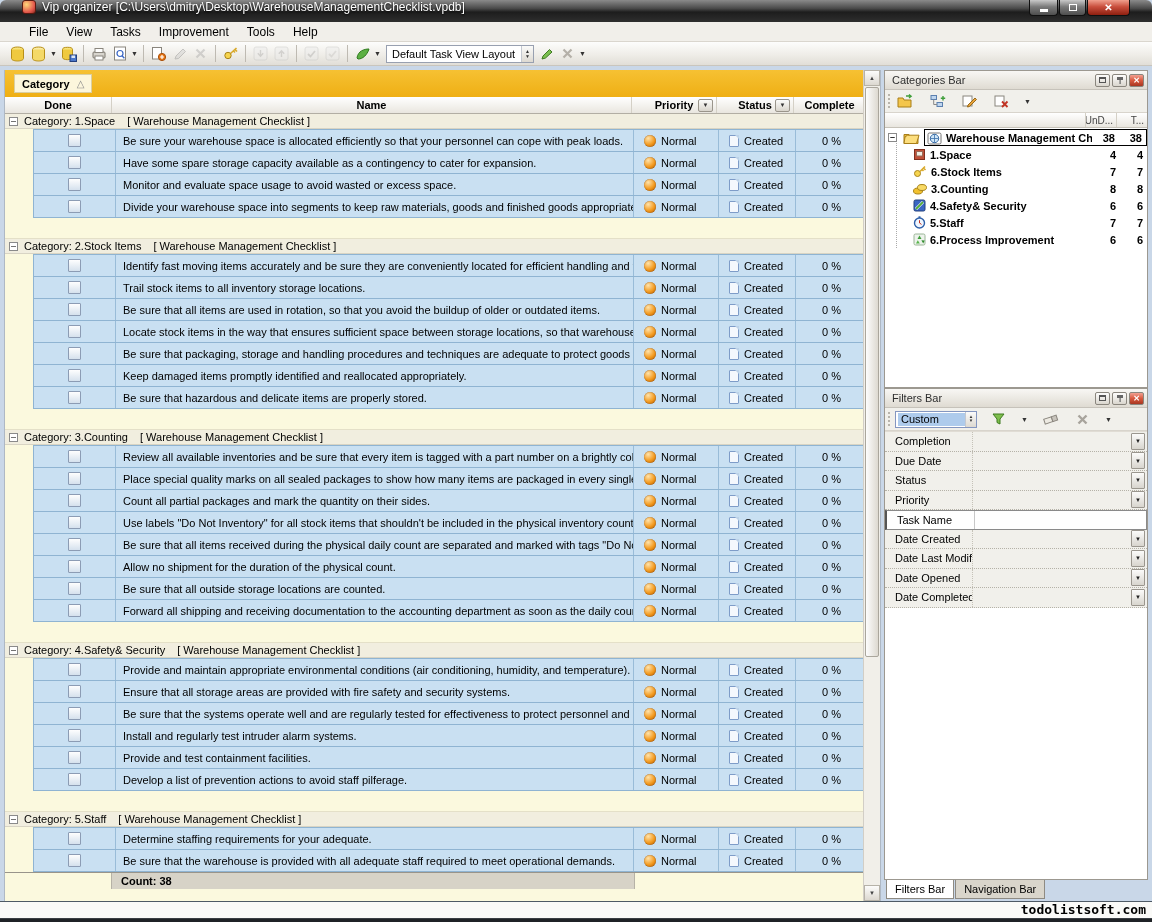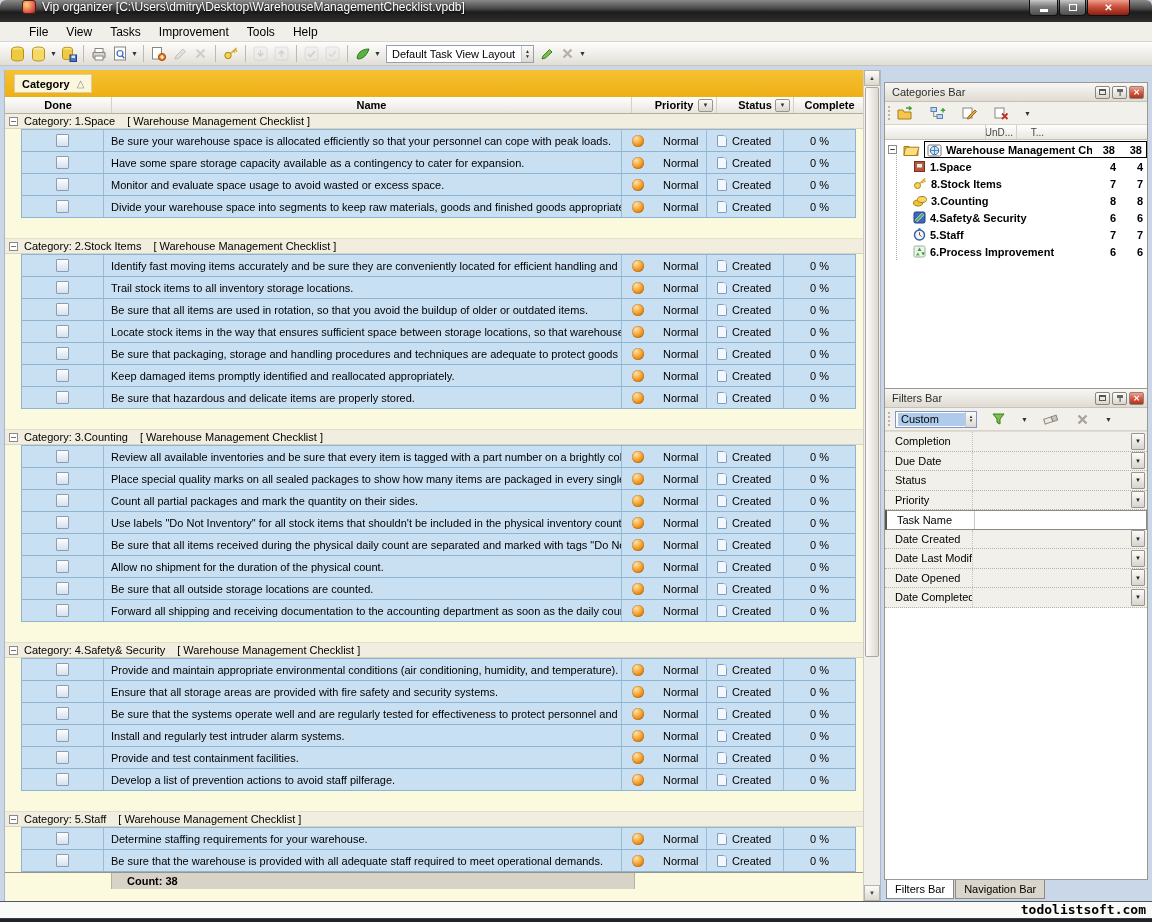--- a/index.html
+++ b/index.html
@@ -43,57 +43,57 @@
   .grid-header{height:17px;width:860px;display:flex;background:linear-gradient(#FFFFFF,#E9E6DF);border-bottom:1px solid #B2AEA4;font-weight:bold}
   .gh-cell{display:flex;align-items:center;justify-content:center;border-right:1px solid #D4D0C6;position:relative;height:100%}
   .gh-done{width:107px}.gh-name{width:520px}.gh-priority{width:85px}.gh-status{width:77px}.gh-complete{width:71px;border-right:none}
   .dd-btn{width:15px;height:13px;border:1px solid #9A958B;border-radius:2px;background:linear-gradient(#FBFBFA,#D9D5CC);
     display:flex;align-items:center;justify-content:center;font-size:6px;color:#333;position:absolute;right:3px;font-weight:normal}
   .grid-body{position:absolute;top:44px;left:0;width:860px;bottom:0;overflow:hidden;background:#FBF9DE}
   .group-header{height:15px;background:#F1EEDF;border-bottom:1px solid #D8D4C4;display:flex;align-items:center;padding-left:4px}
   .expand-box{width:9px;height:9px;border:1px solid #8A8A8A;background:#fff;font-size:9px;line-height:6px;text-align:center;color:#222;flex:none;margin-right:6px}
   .group-suffix{margin-left:12px;white-space:nowrap}
   .group-label{white-space:nowrap}
-  .task-block{margin-left:16px;width:835px;border:1px solid #8FB4D2;border-bottom:none;background:#C9E0F2}
+  .task-block{margin-left:28px;width:835px;border:1px solid #8FB4D2;border-bottom:none;background:#C9E0F2}
   .task-row{height:22px;display:grid;grid-template-columns:82px 518px 85px 77px auto;border-bottom:1px solid #8FB4D2}
   .cell{display:flex;align-items:center;overflow:hidden;white-space:nowrap;border-right:1px solid #99BCD8;height:100%}
   .c-done{justify-content:center}
   .c-name{padding-left:7px}
-  .c-priority{padding-left:10px;gap:19px}
+  .c-priority{padding-left:10px;gap:5px}
   .c-status{padding-left:10px;gap:5px}
   .c-complete{justify-content:center;border-right:none}
   .checkbox{width:13px;height:13px;border:1px solid #8C9CB4;border-radius:1px;background:linear-gradient(#FEFEFE,#D5E1ED)}
   .ball{width:12px;height:12px;border-radius:50%;flex:none;
     background:radial-gradient(circle at 35% 28%,#FFE3AB,#F39A1F 55%,#AE5800);box-shadow:inset 0 0 1px #7E3E00}
   .page{width:10px;height:12px;background:#F4F8FD;border:1px solid #7E9CC8;border-radius:1px;position:relative;flex:none}
   .page:after{content:"";position:absolute;right:-1px;top:-1px;border-style:solid;border-width:0 4px 4px 0;border-color:transparent #BCD2E8 transparent transparent}
   .gap-row{height:21px;background:#FBF9DE;border-bottom:1px solid #E4E0C8}
   .count-row{height:17px;background:#FBF9DE;border-top:1px solid #98948A;display:flex}
   .count-cell{margin-left:106px;width:524px;background:#D7D3C7;border-right:1px solid #B6B2A6;border-left:1px solid #B6B2A6;
-    display:flex;align-items:center;padding-left:15px;font-weight:bold}
+    display:flex;align-items:center;padding-left:9px;font-weight:bold}
   .vscroll{position:absolute;right:0;top:0;width:17px;bottom:0;background:#F1EFE9;border-left:1px solid #D2CEC6}
   .scroll-btn{height:16px;border:1px solid #B6B2A8;background:linear-gradient(#FCFCFB,#DCD8D0);display:flex;align-items:center;justify-content:center;font-size:6px;color:#444}
   .scroll-btn.down{position:absolute;bottom:0;left:0;right:0}
   .scroll-thumb{position:absolute;top:17px;left:1px;right:1px;height:570px;border:1px solid #AAA69C;border-radius:2px;
     background:linear-gradient(90deg,#FDFDFD,#DDD9D0)}
 
   
   .panel{position:absolute;background:#fff;border:1px solid #9C9890}
-  .categories-panel{left:884px;top:82px;width:264px;height:318px}
+  .categories-panel{left:884px;top:70px;width:264px;height:318px}
   .filters-panel{left:884px;top:388px;width:264px;height:492px}
   .panel-header{height:19px;background:linear-gradient(#F8F7F4,#DFDBD2);border-bottom:1px solid #C6C2BA;
     display:flex;align-items:center;padding:0 3px 0 7px;color:#2E2E2E}
   .ph-btns{margin-left:auto;display:flex;gap:2px}
   .ph-btn{width:15px;height:13px;border:1px solid #8A867E;border-radius:2px;background:linear-gradient(#FDFDFC,#DAD6CE);
     display:flex;align-items:center;justify-content:center}
   .ph-btn.close{background:linear-gradient(#F2A091,#D8593F 50%,#A83620);color:#fff;font-weight:bold;font-size:8px}
   .glyph-panelrestore{width:7px;height:6px;border:1px solid #555;border-top:2px solid #555}
   .side-toolbar{height:23px;background:#F1F0EB;border-bottom:1px solid #D8D4CC;display:flex;align-items:center;gap:11px;padding-left:10px;position:relative}
   .side-toolbar:before{content:"";position:absolute;left:3px;top:4px;bottom:4px;border-left:2px dotted #B8B4AC}
-  .tree-header{height:15px;background:linear-gradient(#FFF,#E9E6DF);border-bottom:1px solid #C6C2B8;display:flex;justify-content:center;font-size:10px;color:#444}
+  .tree-header{height:15px;background:linear-gradient(#FFF,#E9E6DF);border-bottom:1px solid #C6C2B8;display:flex;justify-content:flex-end;font-size:10px;color:#444}
   .th-cell{width:31px;border-left:1px solid #D4D0C6;display:flex;align-items:center;justify-content:flex-end;padding-right:3px;overflow:hidden;white-space:nowrap}
   .tree{position:relative;padding-top:1px}
   .tree:before{content:"";position:absolute;left:11px;top:10px;height:110px;border-left:1px dotted #AAA}
   .tree-row{height:17px;display:flex;align-items:center;font-weight:bold;position:relative}
   .tree-row .icon{margin-right:4px;flex:none;display:flex}
   .tree-row .label{white-space:nowrap;overflow:hidden;flex:1}
   .tree-row .cnt{width:27px;text-align:right;padding-right:4px;flex:none}
   .tree-root{padding-left:3px}
   .sel-box{display:flex;align-items:center;flex:1;height:17px;border:1px solid #000;background:#fff;overflow:hidden;padding-left:2px}
   .tree-child{padding-left:28px}
@@ -697,21 +697,21 @@
       <div class="group-header">
         <span class="expand-box">–</span>
         <span class="group-label">Category: 5.Staff</span>
         <span class="group-suffix">[ Warehouse Management Checklist ]</span>
       </div>
       <div class="task-block">
         <div class="task-row">
           <div class="cell c-done">
             <div class="checkbox"></div>
           </div>
-          <div class="cell c-name">Determine staffing requirements for your warehouse.</div>
+          <div class="cell c-name">Determine staffing requirements for your adequate.</div>
           <div class="cell c-priority">
             <span class="ball"></span>
             <span>Normal</span>
           </div>
           <div class="cell c-status">
             <span class="page"></span>
             <span>Created</span>
           </div>
           <div class="cell c-complete">0 %</div>
         </div>
@@ -824,21 +824,21 @@
         <span class="cnt">4</span>
         <span class="cnt">4</span>
       </div>
       <div class="tree-row tree-child">
         <span class="icon">
           <svg width="14" height="13">
             <circle cx="4.5" cy="8.5" r="3" fill="#F6D44E" stroke="#A8831A"></circle>
             <path d="M7 6.5L12 1.5M10.5 3l2 2M9 4.5l1.5 1.5" stroke="#D9A92A" stroke-width="1.6" fill="none"></path>
           </svg>
         </span>
-        <span class="label">8.Stock Items</span>
+        <span class="label">6.Stock Items</span>
         <span class="cnt">7</span>
         <span class="cnt">7</span>
       </div>
       <div class="tree-row tree-child">
         <span class="icon">
           <svg width="14" height="12">
             <ellipse cx="5" cy="8" rx="4.5" ry="3" fill="#F2C12E" stroke="#A8831A"></ellipse>
             <ellipse cx="9" cy="4.5" rx="4.5" ry="3" fill="#F8D964" stroke="#A8831A"></ellipse>
           </svg>
         </span>

